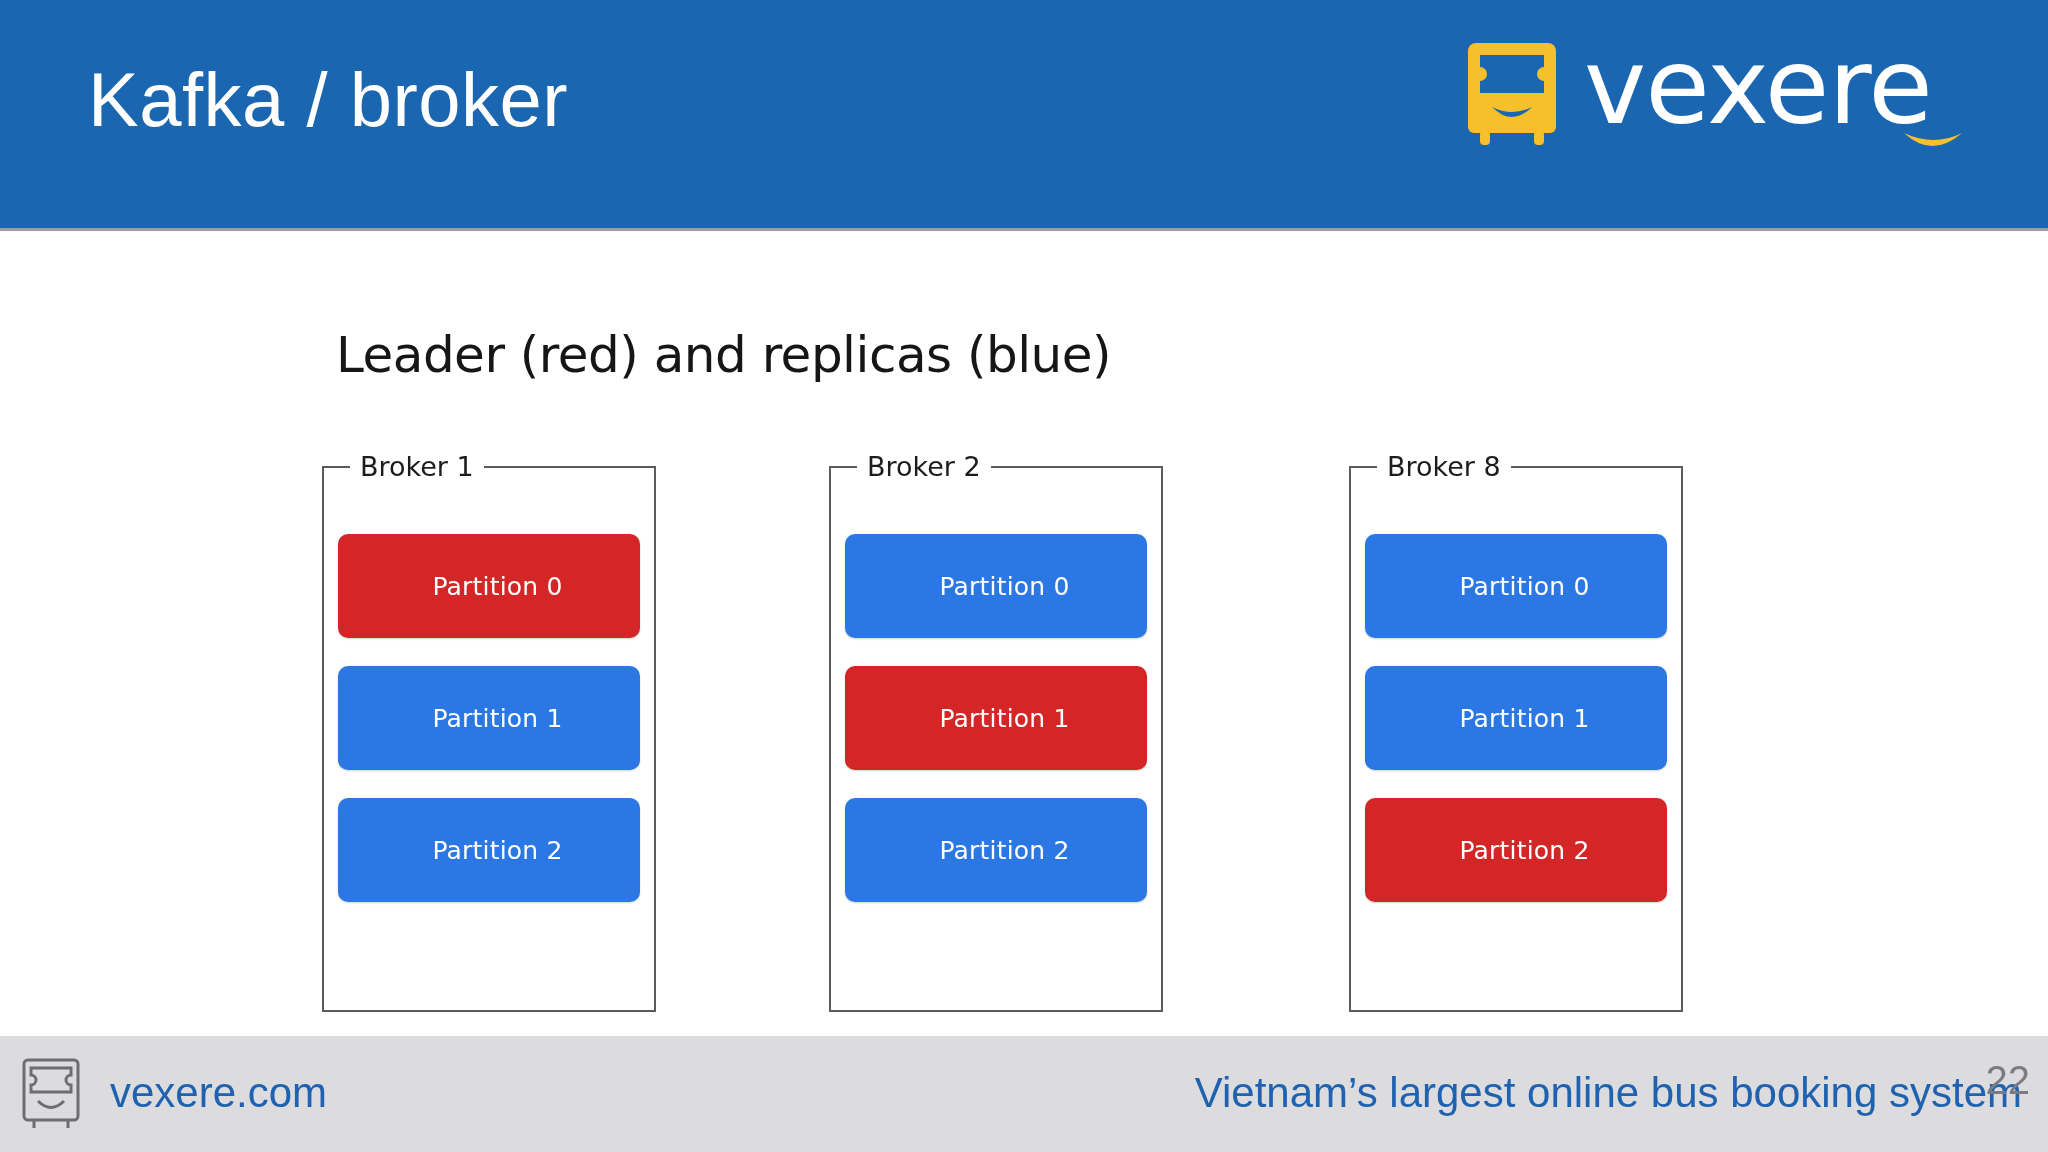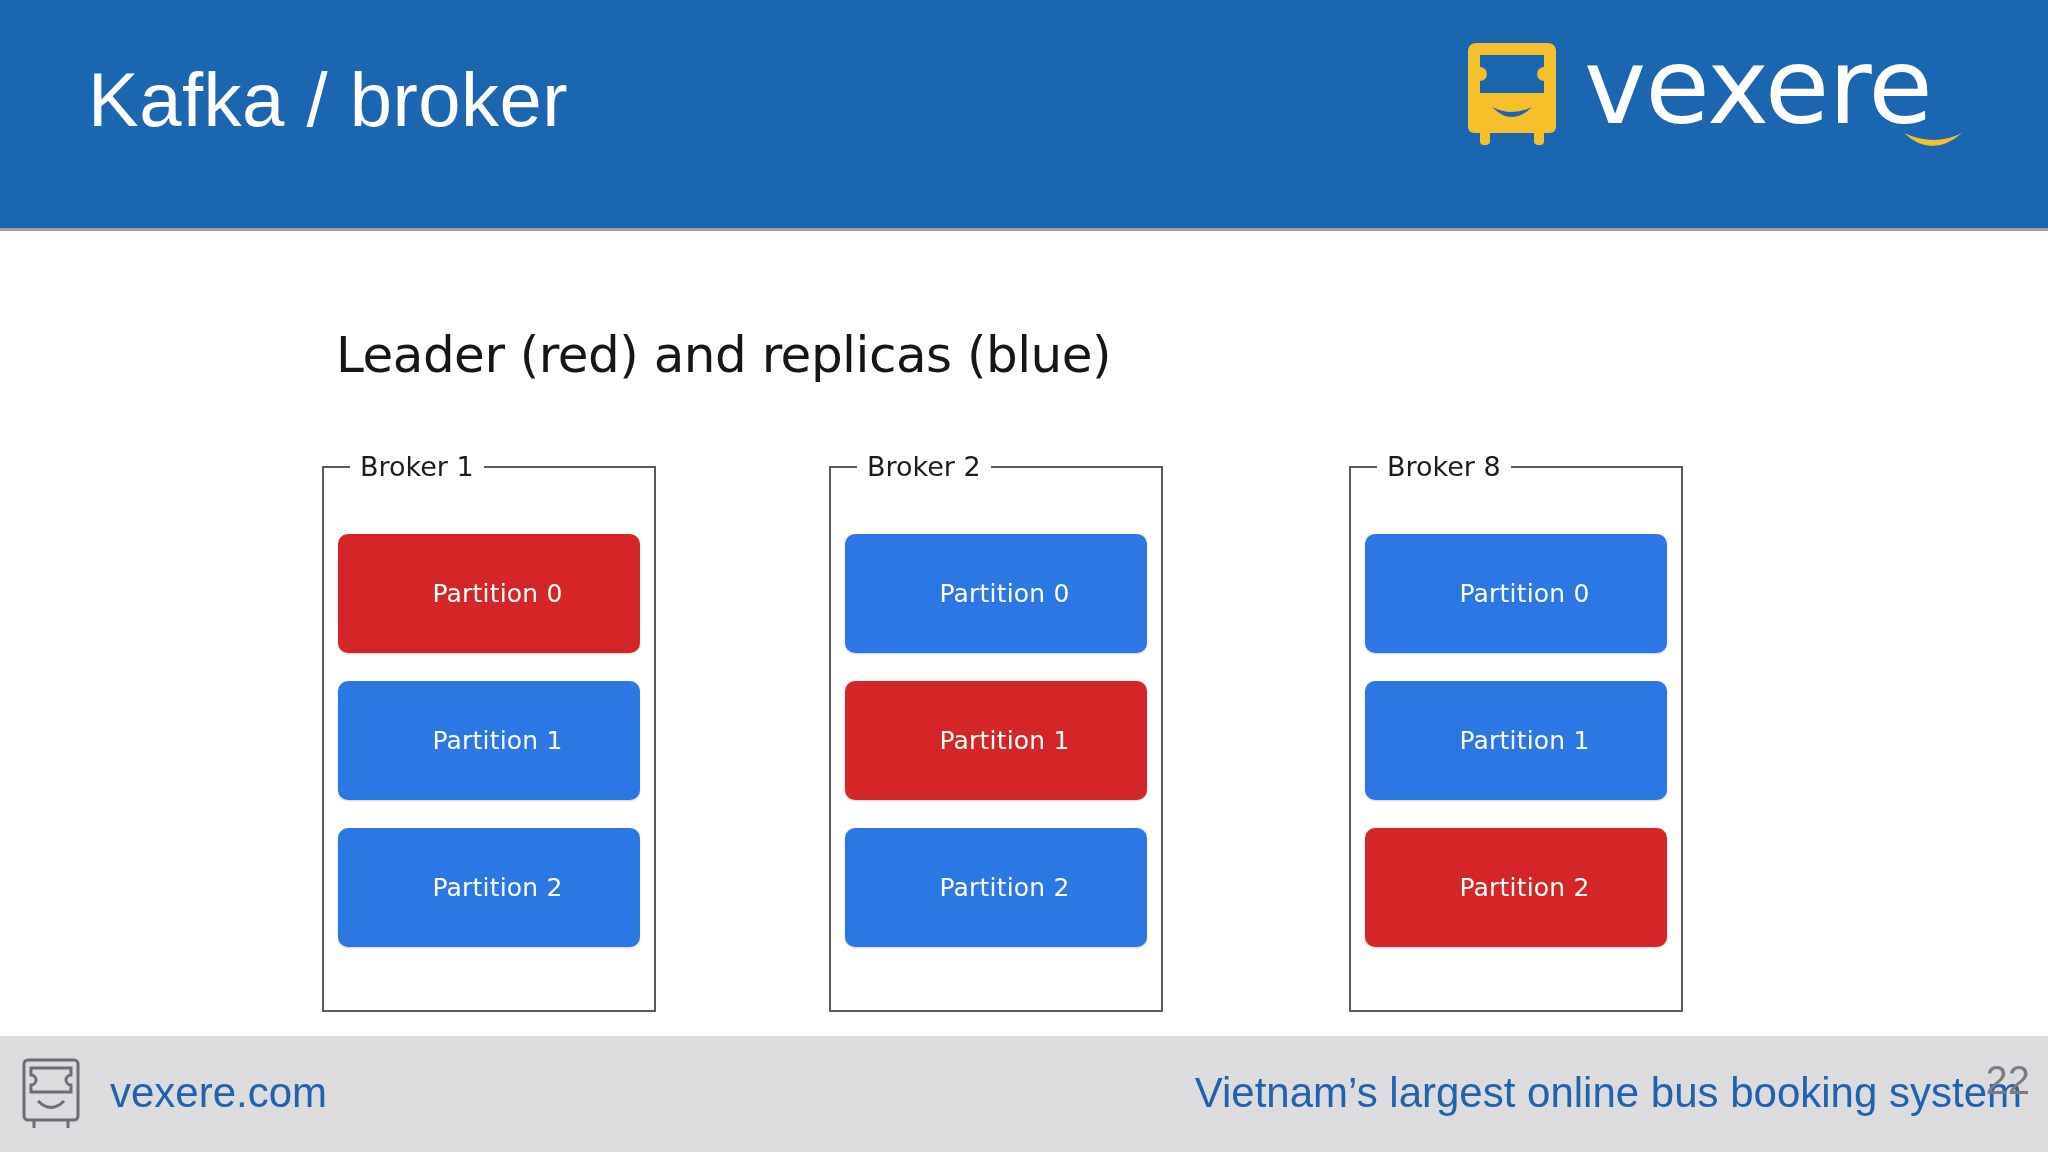--- a/index.html
+++ b/index.html
@@ -140,21 +140,21 @@
   .partitions {
     position: absolute;
     left: 16px;
     top: 82px;
     right: 16px;
     display: flex;
     flex-direction: column;
     gap: 28px;
   }
   .partition {
-    height: 119px;
+    height: 104px;
     border-radius: 10px;
     display: flex;
     align-items: center;
     justify-content: center;
     font-family: "DejaVu Sans", sans-serif;
     font-size: 25px;
     font-weight: normal;
     color: #ffffff;
     letter-spacing: 0.2px;
     box-shadow: 0 1px 2px rgba(0,0,0,.18);

